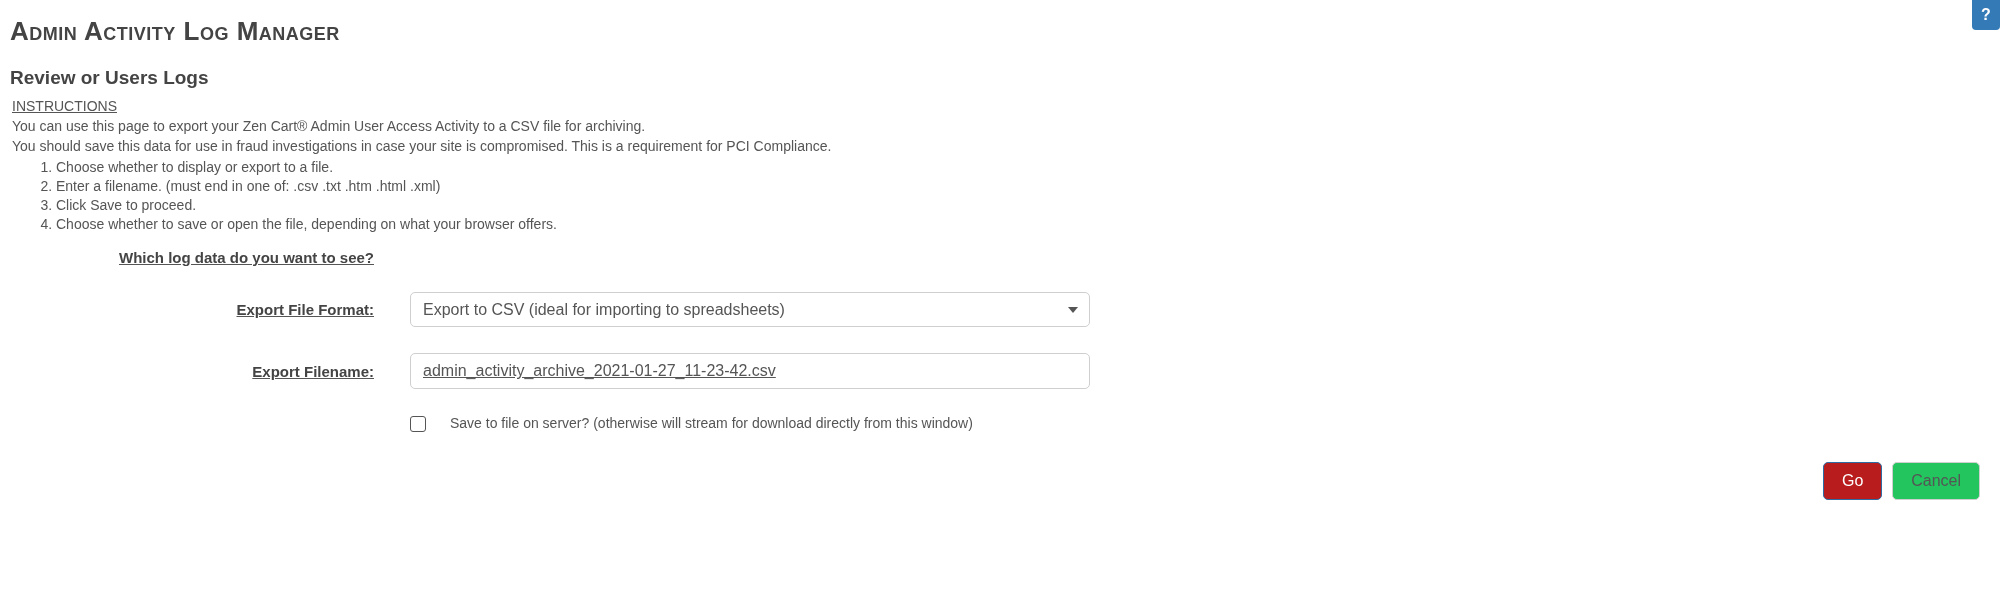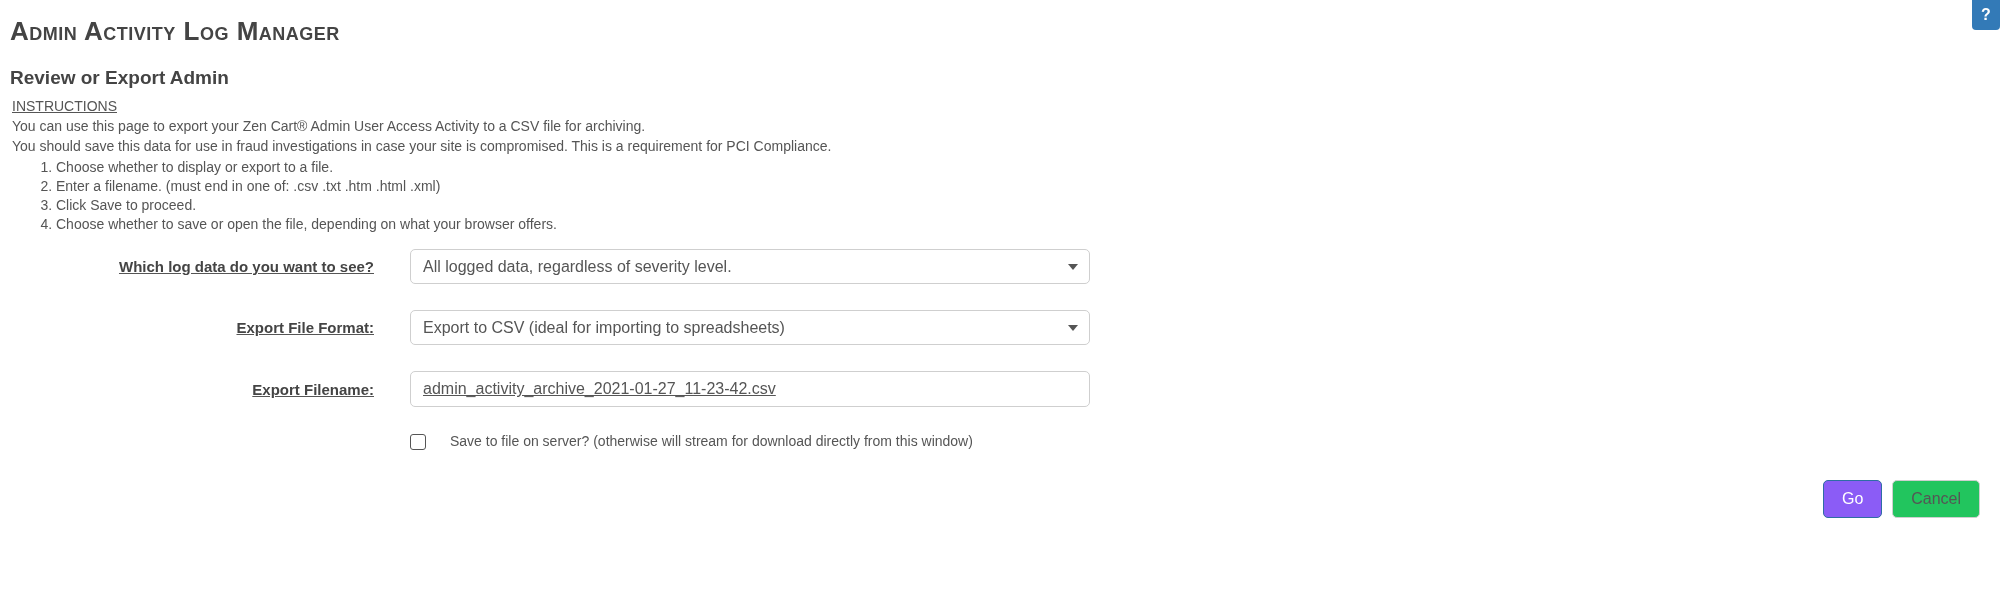--- a/index.html
+++ b/index.html
@@ -127,21 +127,21 @@
   .btn {
     display: inline-block;
     padding: 9px 18px;
     font-size: 16px;
     border-radius: 5px;
     cursor: pointer;
     font-family: inherit;
     margin-left: 6px;
   }
   .btn-primary {
-    background: #8b5cf6;
+    background: #b91c1c;
     border: 1px solid #2e6da4;
     color: #fff;
   }
   .btn-default {
     background: #22c55e;
     border: 1px solid #cfcfcf;
     color: #555;
   }
   .help-tab {
     position: absolute;
@@ -161,43 +161,38 @@
     cursor: pointer;
   }
 </style>
 </head>
 <body>
 
 <div class="help-tab">?</div>
 
 <h1>Admin Activity Log Manager</h1>
 
-<h2>Review or Export Admin</h2>
+<h2>Review or Users Logs</h2>
 
 <div class="instructions-body">
   <p class="instructions-header">INSTRUCTIONS</p>
   <p>You can use this page to export your Zen Cart® Admin User Access Activity to a CSV file for archiving.</p>
   <p>You should save this data for use in fraud investigations in case your site is compromised. This is a requirement for PCI Compliance.</p>
   <ol class="steps">
     <li>Choose whether to display or export to a file.</li>
     <li>Enter a filename. (must end in one of: .csv .txt .htm .html .xml)</li>
     <li>Click Save to proceed.</li>
     <li>Choose whether to save or open the file, depending on what your browser offers.</li>
   </ol>
 </div>
 
 <div class="form-area">
 
   <div class="form-row">
     <div class="form-label">Which log data do you want to see?</div>
-    <div class="select-wrap">
-      <select class="form-control">
-        <option>All logged data, regardless of severity level.</option>
-      </select>
-    </div>
   </div>
 
   <div class="form-row">
     <div class="form-label">Export File Format:</div>
     <div class="select-wrap">
       <select class="form-control">
         <option>Export to CSV (ideal for importing to spreadsheets)</option>
       </select>
     </div>
   </div>

